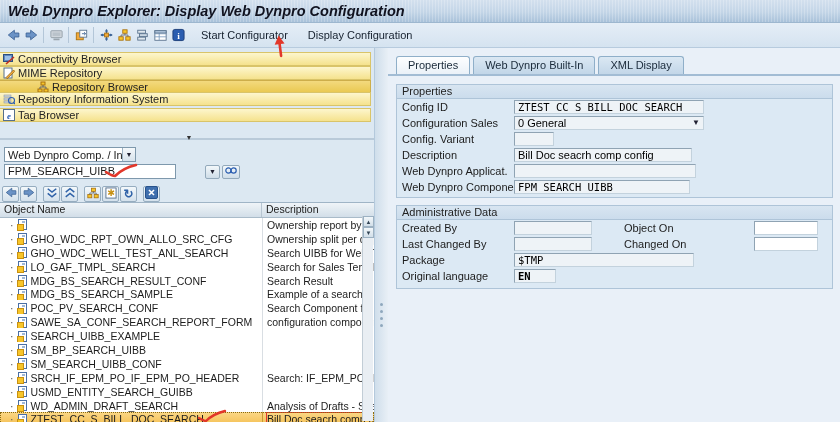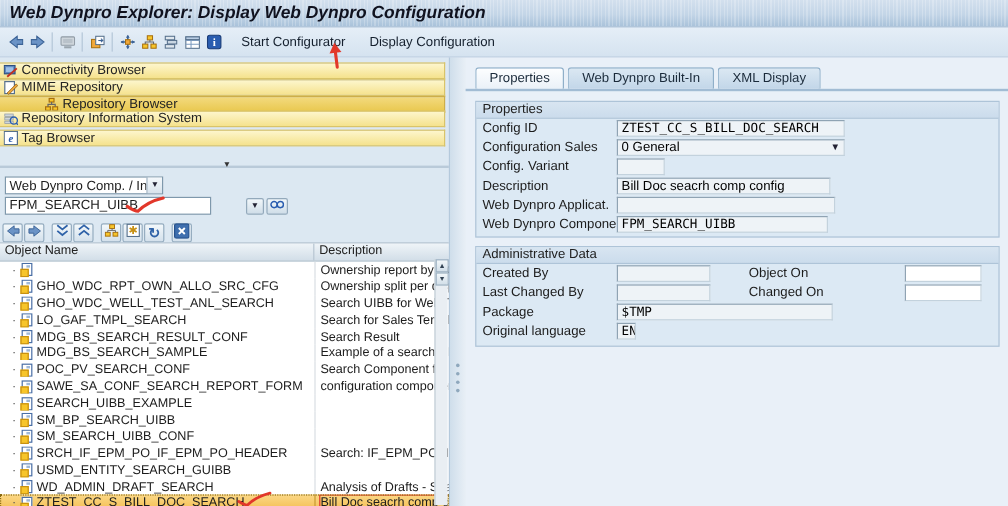--- a/index.html
+++ b/index.html
@@ -516,18 +516,18 @@
         <span class="field" style="width:78px;"></span>
         <span class="flabel" style="margin-left:32px; width:130px; min-width:130px;">Changed On</span>
         <span class="field white" style="width:64px; margin-left:auto; margin-right:14px;"></span>
       </div>
       <div class="frow">
         <span class="flabel">Package</span>
         <span class="field mono" style="width:180px;">$TMP</span>
       </div>
       <div class="frow">
         <span class="flabel">Original language</span>
-        <span class="field mono" style="width:16px;">EN</span>
+        <span class="field mono" style="width:42px;font-weight:bold;">EN</span>
       </div>
     </div>
   </div>
 
 </div>
 
 </body></html>

